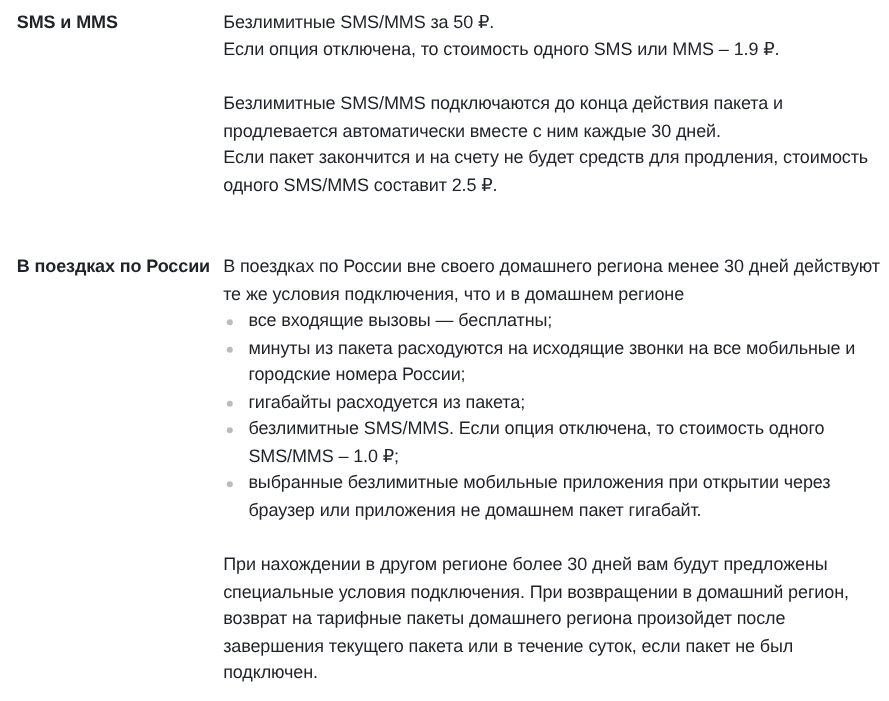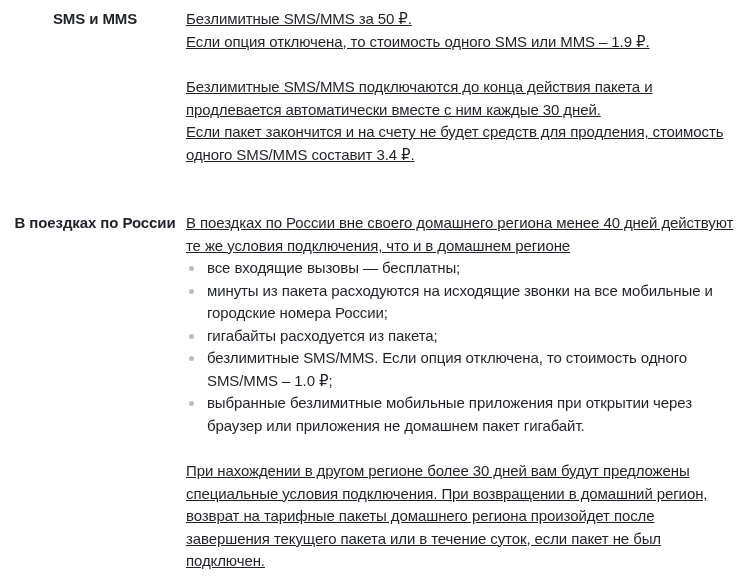--- a/index.html
+++ b/index.html
@@ -31,29 +31,27 @@
     align-items: flex-start;
   }
   .section-row + .section-row {
     margin-top: 46px;
   }
   .section-label {
     width: 172px;
     flex: 0 0 172px;
     font-weight: 700;
     padding-right: 10px;
-    text-align: center;
   }
   .section-content {
     width: 553px;
     flex: 0 0 553px;
   }
   .para {
     margin: 0;
-    text-decoration: underline;
   }
   .para.gap {
     margin-top: 23px;
   }
   .line {
     display: block;
   }
   ul.bullet-list {
     list-style: none;
     margin: 0;
@@ -80,29 +78,29 @@
 
   <div class="section-row">
     <div class="section-label">SMS и MMS</div>
     <div class="section-content">
       <p class="para">
         <span class="line">Безлимитные SMS/MMS за 50 ₽.</span>
         <span class="line">Если опция отключена, то стоимость одного SMS или MMS – 1.9 ₽.</span>
       </p>
       <p class="para gap">
         <span class="line">Безлимитные SMS/MMS подключаются до конца действия пакета и продлевается автоматически вместе с ним каждые 30 дней.</span>
-        <span class="line">Если пакет закончится и на счету не будет средств для продления, стоимость одного SMS/MMS составит 3.4 ₽.</span>
+        <span class="line">Если пакет закончится и на счету не будет средств для продления, стоимость одного SMS/MMS составит 2.5 ₽.</span>
       </p>
     </div>
   </div>
 
   <div class="section-row">
     <div class="section-label">В поездках по России</div>
     <div class="section-content">
-      <p class="para">В поездках по России вне своего домашнего региона менее 40 дней действуют те же условия подключения, что и в домашнем регионе</p>
+      <p class="para">В поездках по России вне своего домашнего региона менее 30 дней действуют те же условия подключения, что и в домашнем регионе</p>
       <ul class="bullet-list">
         <li>
           <span class="bullet-dot"></span>
           <span>все входящие вызовы — бесплатны;</span>
         </li>
         <li>
           <span class="bullet-dot"></span>
           <span>минуты из пакета расходуются на исходящие звонки на все мобильные и городские номера России;</span>
         </li>
         <li>

